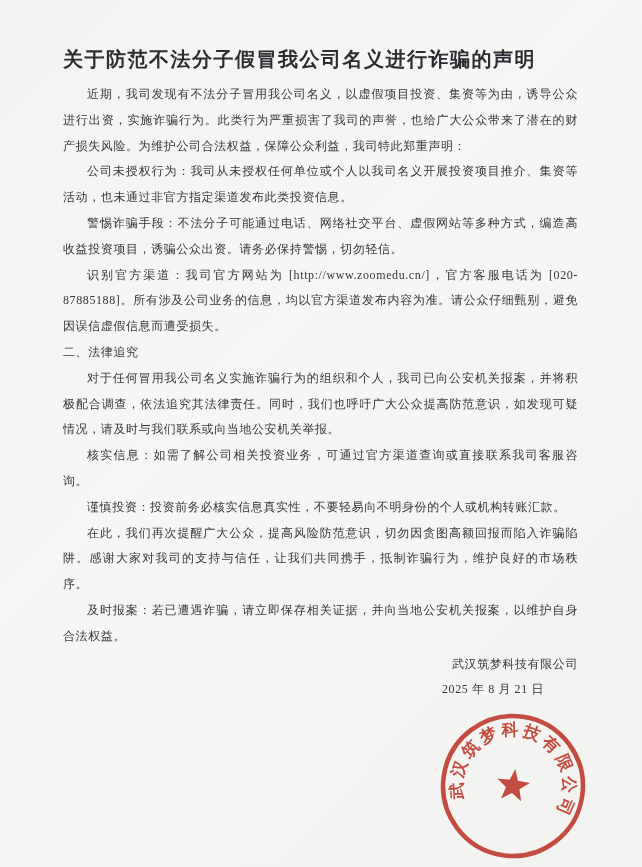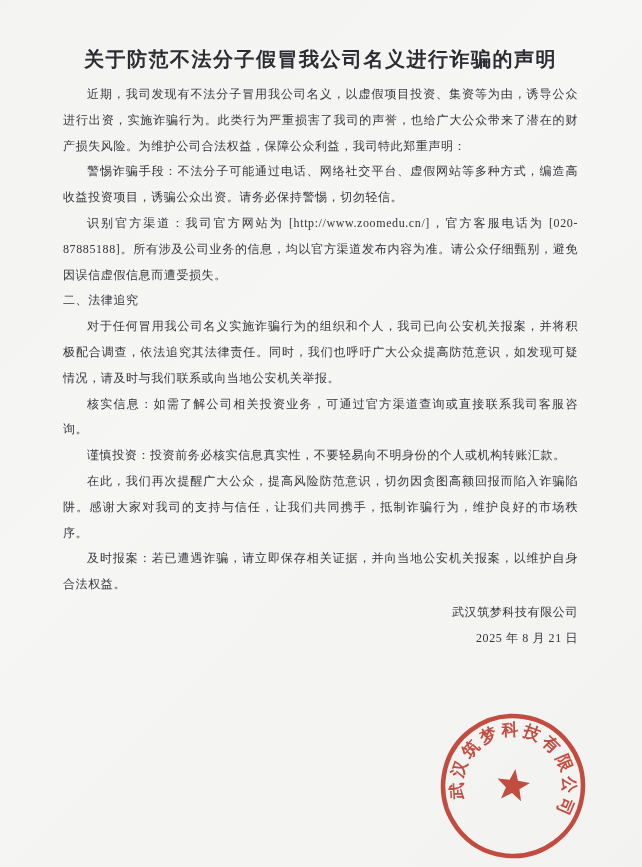--- a/index.html
+++ b/index.html
@@ -14,59 +14,60 @@
     width: 642px; height: 867px;
     background: linear-gradient(135deg, #f3f3f1 0%, #f6f6f4 40%, #f2f2f0 100%);
     box-sizing: border-box;
     padding: 44px 64px 0 63px;
     color: #35363c;
   }
   .doc-title {
     margin: 0 0 8px 0;
     font-size: 20px;
     font-weight: bold;
-    text-align: center;
+    text-align: left;
     letter-spacing: 1.5px;
     color: #2c2d33;
     line-height: 30px;
   }
   .para, .section-heading, .sig-line {
     margin: 0;
     font-size: 12px;
     line-height: 25.8px;
     letter-spacing: 0.6px;
     text-align: justify;
   }
   .para { text-indent: 2em; }
   .section-heading {
     font-weight: normal;
     text-indent: 0;
   }
   .signature-block { margin-top: 2px; }
   .sig-line { text-align: right; }
-  .sig-date { }
+  .sig-date { margin-right: 34px; }
   .seal {
     position: absolute;
     left: 437px;
     top: 710px;
     opacity: 0.88;
     transform: rotate(8deg);
     pointer-events: none;
     mix-blend-mode: multiply;
   }
 </style>
 </head>
 <body>
 
 <div class="page">
 
   <h1 class="doc-title">关于防范不法分子假冒我公司名义进行诈骗的声明</h1>
 
   <p class="para">近期，我司发现有不法分子冒用我公司名义，以虚假项目投资、集资等为由，诱导公众进行出资，实施诈骗行为。此类行为严重损害了我司的声誉，也给广大公众带来了潜在的财产损失风险。为维护公司合法权益，保障公众利益，我司特此郑重声明：</p>
 
+  <p class="para">公司未授权行为：我司从未授权任何单位或个人以我司名义开展投资项目推介、集资等活动，也未通过非官方指定渠道发布此类投资信息。</p>
   <p class="para">警惕诈骗手段：不法分子可能通过电话、网络社交平台、虚假网站等多种方式，编造高收益投资项目，诱骗公众出资。请务必保持警惕，切勿轻信。</p>
   <p class="para">识别官方渠道：我司官方网站为 [http://www.zoomedu.cn/]，官方客服电话为 [020-87885188]。所有涉及公司业务的信息，均以官方渠道发布内容为准。请公众仔细甄别，避免因误信虚假信息而遭受损失。</p>
 
   <p class="section-heading">二、法律追究</p>
   <p class="para">对于任何冒用我公司名义实施诈骗行为的组织和个人，我司已向公安机关报案，并将积极配合调查，依法追究其法律责任。同时，我们也呼吁广大公众提高防范意识，如发现可疑情况，请及时与我们联系或向当地公安机关举报。</p>
 
   <p class="para">核实信息：如需了解公司相关投资业务，可通过官方渠道查询或直接联系我司客服咨询。</p>
   <p class="para">谨慎投资：投资前务必核实信息真实性，不要轻易向不明身份的个人或机构转账汇款。</p>
   <p class="para">在此，我们再次提醒广大公众，提高风险防范意识，切勿因贪图高额回报而陷入诈骗陷阱。感谢大家对我司的支持与信任，让我们共同携手，抵制诈骗行为，维护良好的市场秩序。</p>
 

